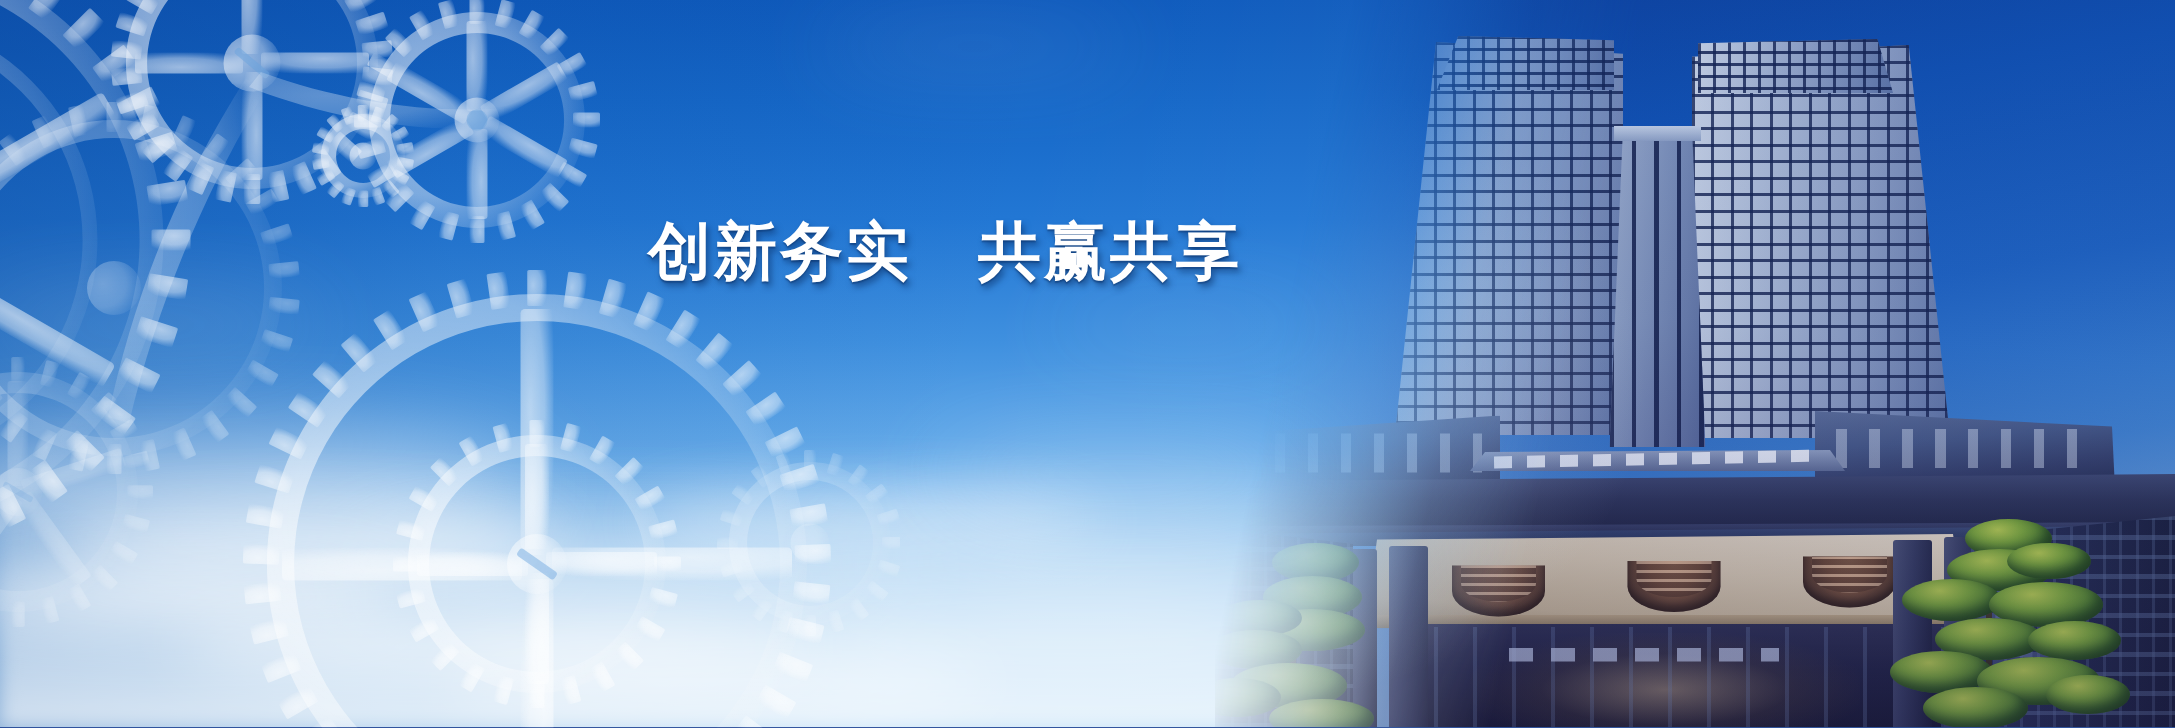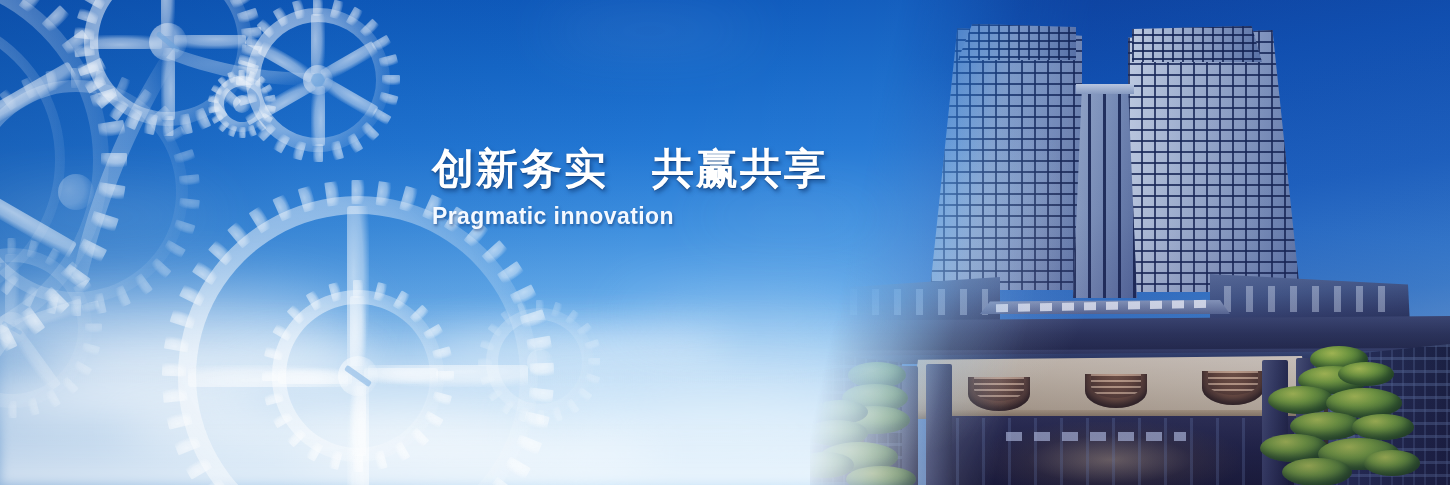--- a/index.html
+++ b/index.html
@@ -2,21 +2,21 @@
 <html><head>
 <meta charset="utf-8">
 <title>Corporate Banner</title>
 <style>
   html,body{margin:0;padding:0;background:#0d2b54;}
   *{box-sizing:border-box;}
   .banner{
     position:relative;
     width:1450px;height:485px;
     overflow:hidden;
-    font-family:Liberation Sans, sans-serif;
+    font-family:Liberation Serif, serif;
     background:#1d4ed8;
   }
 
   
   .sky{
     position:absolute;inset:0;
     background:linear-gradient(to bottom,
       #0f5bbd 0%,
       #1668c8 14%,
       #2277d4 30%,
@@ -1355,16 +1355,15 @@
         </div>
 
         <div class="photo-tint"></div>
         <div class="photo-glow"></div>
       </div>
     </div>
   </div>
 
   <div class="copy">
     <div class="h-cn">创新务实　共赢共享</div>
-    <div class="h-en" style="margin-top:0;">Pragmatic innovation</div>
   </div>
 
 </div>
 
 </body></html>

